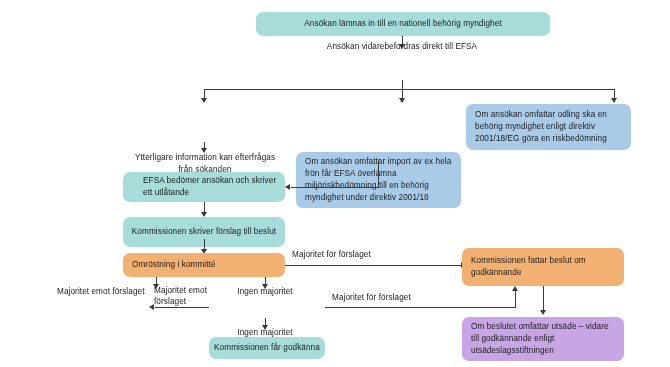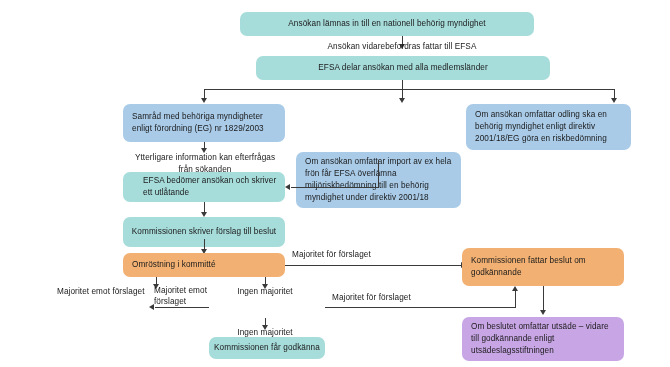--- a/index.html
+++ b/index.html
@@ -75,39 +75,37 @@
     border-top: 3.2px solid transparent;
     border-bottom: 3.2px solid transparent;
     border-left: 5px solid #3a3a3a;
   }
 </style>
 </head>
 <body>
 
 <div id="canvas">
 
-  <div class="node teal center" style="left:240px; top:12px; width:294px; height:24px;">Ansökan lämnas in till en nationell behörig myndighet</div>
+  <div class="node teal center" style="left:256px; top:12px; width:294px; height:24px;">Ansökan lämnas in till en nationell behörig myndighet</div>
 
   <div class="ln vln" style="left:402px; top:36px; height:9px;"></div>
   <div class="arrow arr-down" style="left:399px; top:44px;"></div>
 
-  <div class="lbl ctr" style="left:302px; top:41px; width:200px;">Ansökan vidarebefordras fattar till EFSA</div>
+  <div class="lbl ctr" style="left:302px; top:41px; width:200px;">Ansökan vidarebefordras direkt till EFSA</div>
 
-  <div class="node teal center" style="left:256px; top:56px; width:294px; height:24px;">EFSA delar ansökan med alla medlemsländer</div>
 
   <div class="ln vln" style="left:402px; top:80px; height:9px;"></div>
   <div class="ln hln" style="left:204px; top:89px; width:410px;"></div>
   <div class="ln vln" style="left:204px; top:89px; height:10px;"></div>
   <div class="arrow arr-down" style="left:201px; top:98px;"></div>
   <div class="ln vln" style="left:402px; top:89px; height:10px;"></div>
   <div class="arrow arr-down" style="left:399px; top:98px;"></div>
   <div class="ln vln" style="left:614px; top:89px; height:10px;"></div>
   <div class="arrow arr-down" style="left:611px; top:98px;"></div>
 
-  <div class="node blue left" style="left:123px; top:104px; width:162px; height:38px;">Samråd med behöriga myndigheter enligt förordning (EG) nr 1829/2003</div>
 
   <div class="node blue left" style="left:296px; top:104px; width:165px; height:56px;margin-top:48px;">Om ansökan omfattar import av ex hela frön får EFSA överlämna miljöriskbedömning till en behörig myndighet under direktiv 2001/18</div>
 
   <div class="node blue left" style="left:466px; top:104px; width:165px; height:46px;">Om ansökan omfattar odling ska en behörig myndighet enligt direktiv 2001/18/EG göra en riskbedömning</div>
 
   <div class="ln vln" style="left:204px; top:142px; height:7px;"></div>
   <div class="arrow arr-down" style="left:201px; top:148px;"></div>
   <div class="lbl ctr wrap" style="left:134px; top:152px; width:142px;">Ytterligare information kan efterfrågas från sökanden</div>
 
   <div class="node teal left" style="left:123px; top:172px; width:162px; height:30px;padding-left:20px;">EFSA bedömer ansökan och skriver ett utlåtande</div>

